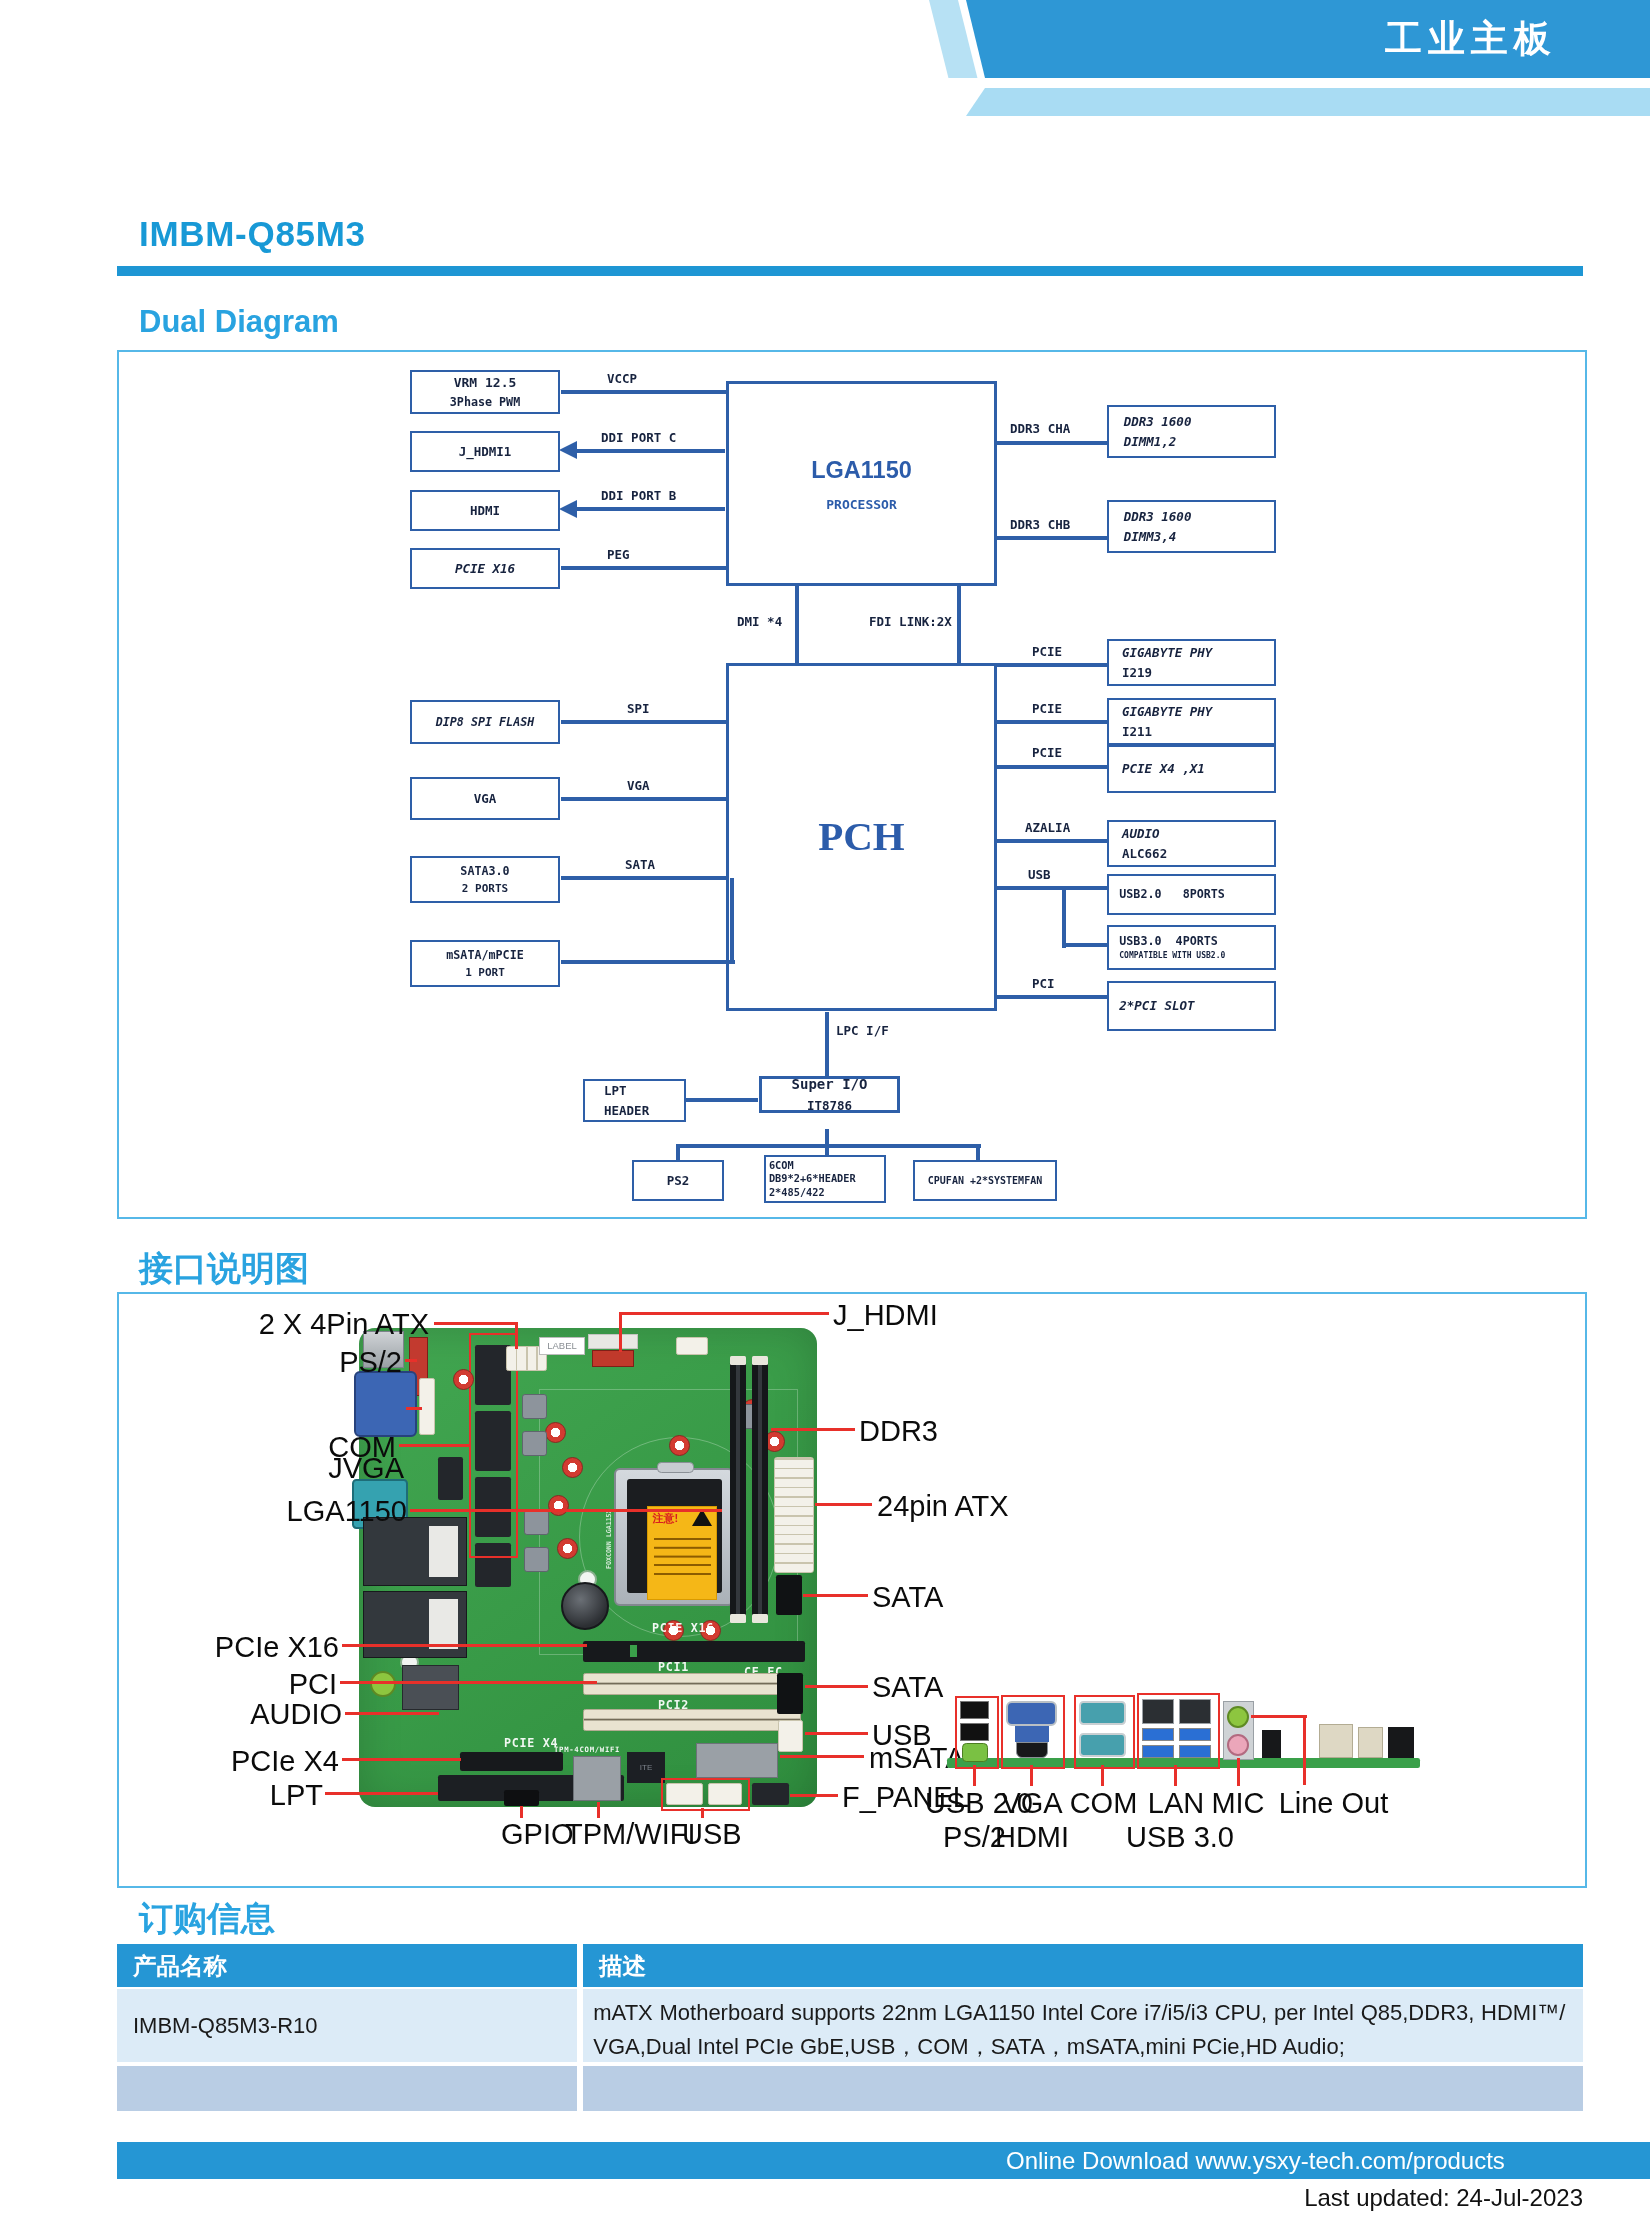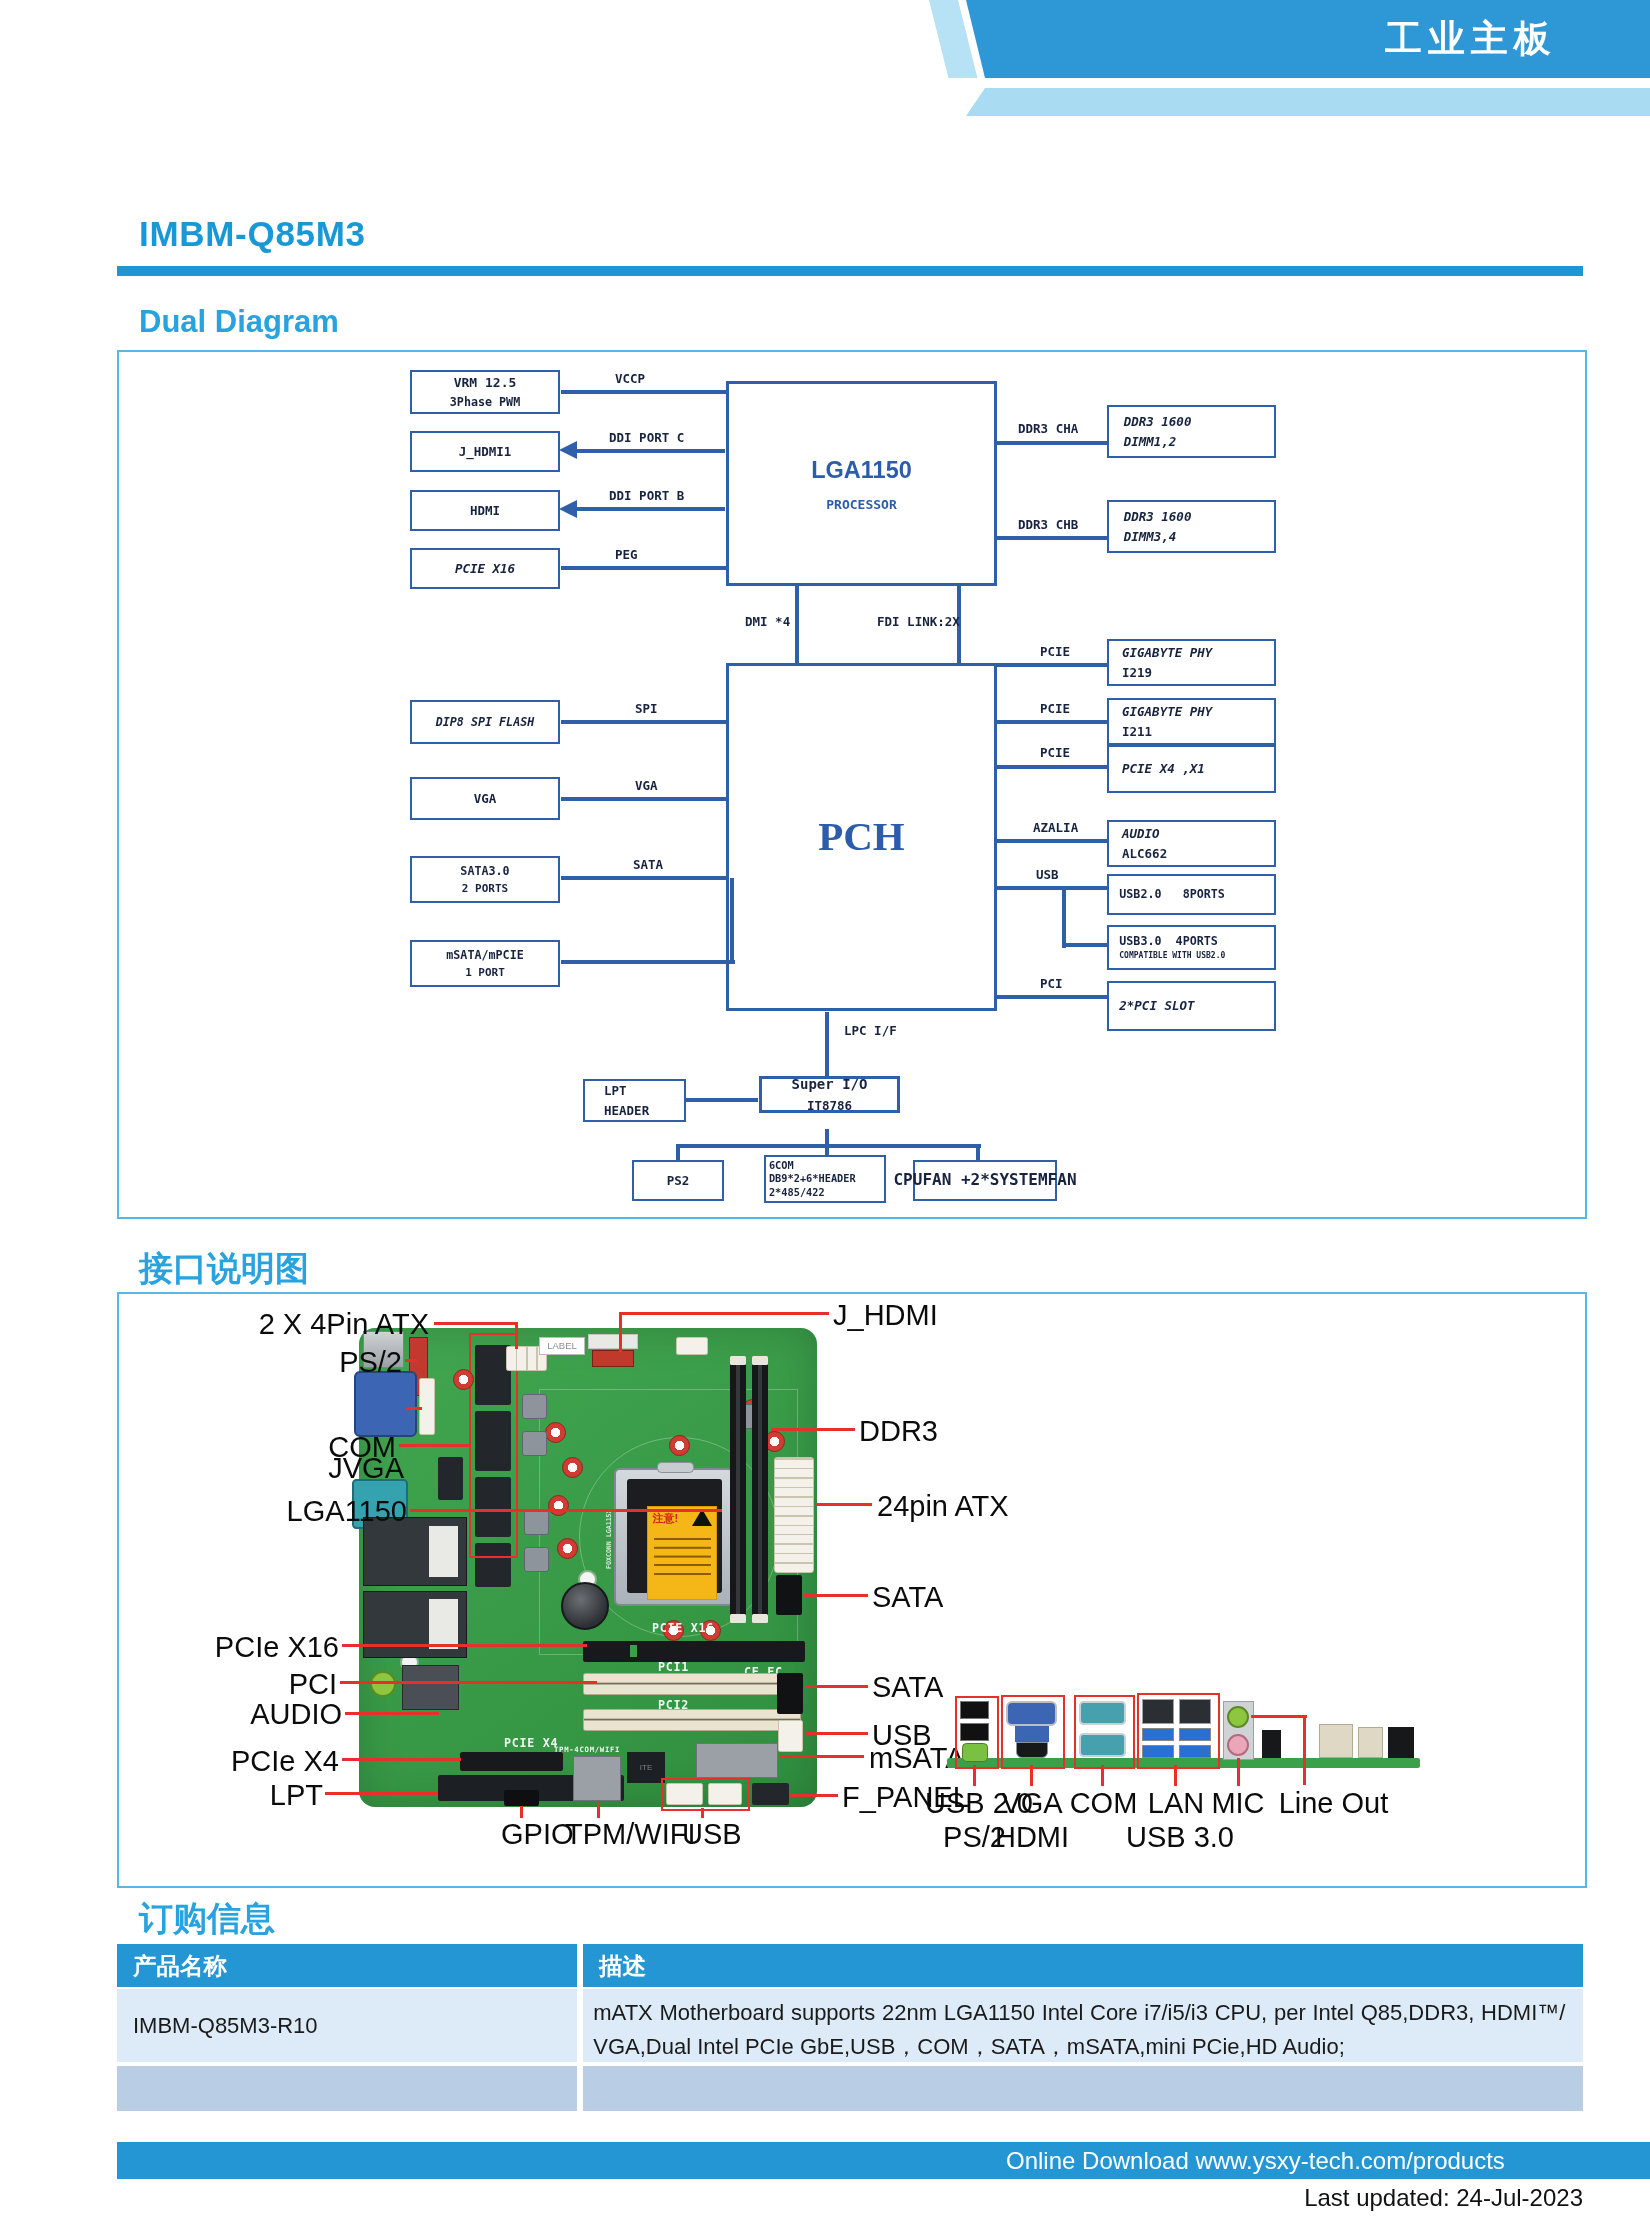--- a/index.html
+++ b/index.html
@@ -16,21 +16,21 @@
   .h1.cn{font-size:34px;}
   .panel{position:absolute;border:2.2px solid #56b8e8;background:#fff;}
   
   .box{position:absolute;border:2.2px solid #2e5fa8;background:#fff;display:flex;flex-direction:column;
        align-items:center;justify-content:center;font-family:"DejaVu Sans Mono",monospace;font-weight:bold;
        font-size:12.5px;color:#17233f;text-align:center;white-space:pre;line-height:1.55;box-sizing:border-box;}
   .box.it{font-style:italic;}
   .box.thick{border-width:3.7px;}
   .hl{position:absolute;height:4.4px;background:#2e5fa8;}
   .vl{position:absolute;width:4.4px;background:#2e5fa8;}
-  .blab{position:absolute;font-family:"DejaVu Sans Mono",monospace;font-weight:bold;font-size:12.5px;color:#17233f;white-space:pre;margin-left:8px;}
+  .blab{position:absolute;font-family:"DejaVu Sans Mono",monospace;font-weight:bold;font-size:12.5px;color:#17233f;white-space:pre;}
   .arrL{position:absolute;width:0;height:0;border-top:9.5px solid transparent;border-bottom:9.5px solid transparent;border-right:18.3px solid #2e5fa8;}
   .cputxt1{font-size:23.5px;font-weight:bold;color:#2c5caa;font-family:"Liberation Sans",sans-serif;}
   .cputxt2{font-size:13px;font-weight:bold;color:#2c5caa;font-family:"DejaVu Sans Mono",monospace;margin-top:7.3px;}
   .pchtxt{font-size:41px;font-weight:bold;color:#2c5caa;font-family:"Liberation Serif",serif;}
   
   .plab{position:absolute;font-size:29px;color:#0b0b0b;white-space:nowrap;}
   .plab.r{text-align:right;}
   .rl{position:absolute;height:2.9px;background:#e8302a;}
   .rv{position:absolute;width:2.9px;background:#e8302a;}
   .rbox{position:absolute;border:2.2px solid #e8302a;background:transparent;}
@@ -216,21 +216,21 @@
 <div class="vl" style="left:976px;top:1144px;height:17.6px;"></div>
 <div class="box" style="left:632px;top:1160px;width:92px;height:41px;">
   <span>PS2</span>
 </div>
 <div class="box" style="left:764px;top:1155px;width:122px;height:48px;align-items:flex-start;padding-left:2.9px;text-align:left;line-height:1.3;">
   <span style="font-size:10.3px;">6COM</span>
   <span style="font-size:10.3px;">DB9*2+6*HEADER</span>
   <span style="font-size:10.3px;">2*485/422</span>
 </div>
 <div class="box" style="left:913px;top:1160px;width:144px;height:41px;">
-  <span style="font-size:16px;">CPUFAN +2*SYSTEMFAN</span>
+  <span style="font-size:10px;">CPUFAN +2*SYSTEMFAN</span>
 </div>
 
 <div class="h1 cn" style="left:139px;top:1246px;">接口说明图</div>
 <div class="panel" style="left:117px;top:1292px;width:1466px;height:592px;"></div>
 
 <div class="pcb" style="left:359px;top:1328px;width:458px;height:479px;"></div>
 <div class="traceBox" style="left:539px;top:1389px;width:257px;height:264px;"></div>
 <div class="ring" style="left:579px;top:1437px;width:198px;height:198px;"></div>
 <div class="hole" style="left:381px;top:1393px;"></div>
 <div class="hole" style="left:578px;top:1570px;"></div>

